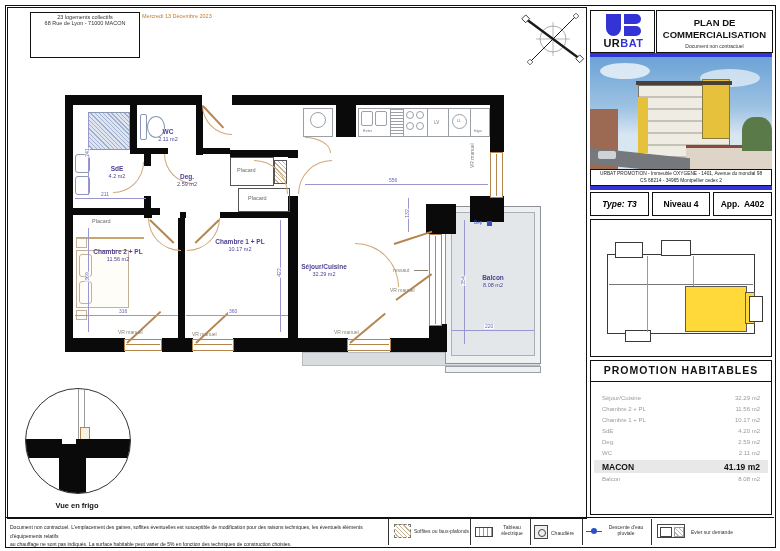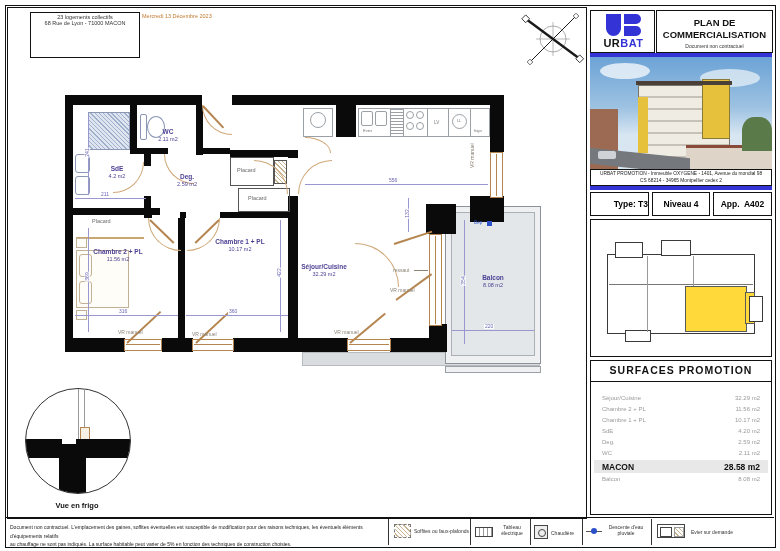--- a/index.html
+++ b/index.html
@@ -257,21 +257,21 @@
   <div class="abs" style="left:0;top:96px;width:100px;height:16px;background:#75787c;transform:skewY(6deg);"></div>
   <div class="abs" style="left:8px;top:94px;width:18px;height:8px;background:#cfd3d6;border-radius:2px;"></div>
 </div>
 <div class="abs" style="left:590px;top:169px;width:182px;height:17px;background:#fff;border:1px solid #111;box-sizing:border-box;text-align:center;font-size:4.8px;color:#222;line-height:1.45;padding-top:1px;">
   <div>URBAT PROMOTION - Immeuble OXYGENE - 1401, Avenue du mondial 98</div>
   <div>CS 68214  -  34965 Montpellier cedex 2</div>
 </div>
 <div class="bluebar" style="left:590px;top:186px;width:182px;height:4px;"></div>
 
 <div class="rp-box" style="left:590px;top:192px;width:59px;height:24px;border-width:1.5px;">
-  <div style="font-size:8.5px;font-weight:bold;text-align:right;margin-top:6px;">Type: T3</div>
+  <div style="font-size:8.5px;font-weight:bold;text-align:center;margin-top:6px;font-style:italic;">Type: T3</div>
 </div>
 <div class="rp-box" style="left:652px;top:192px;width:58px;height:24px;border-width:1.5px;">
   <div style="font-size:8.5px;font-weight:bold;text-align:center;margin-top:6px;">Niveau 4</div>
 </div>
 <div class="rp-box" style="left:713px;top:192px;width:59px;height:24px;border-width:1.5px;">
   <div style="font-size:8.5px;font-weight:bold;text-align:center;margin-top:6px;white-space:pre;">App.  A402</div>
 </div>
 
 <div class="rp-box" style="left:590px;top:219px;width:182px;height:138px;">
   <div class="abs" style="left:6px;top:6px;width:168px;height:124px;">
@@ -282,31 +282,31 @@
     <div class="abs" style="left:12px;top:58px;width:144px;height:1px;background:#777;"></div>
     <div class="abs" style="left:50px;top:30px;width:1px;height:76px;background:#999;"></div>
     <div class="abs" style="left:96px;top:30px;width:1px;height:76px;background:#999;"></div>
     <div class="abs" style="left:88px;top:60px;width:62px;height:46px;background:#ffd83a;border:1px solid #5a5a5a;box-sizing:border-box;"></div>
     <div class="abs" style="left:148px;top:66px;width:10px;height:32px;background:#ffd83a;border:1px solid #5a5a5a;box-sizing:border-box;"></div>
     <div class="keywall" style="left:152px;top:70px;width:14px;height:26px;border-width:1px;"></div>
   </div>
 </div>
 
 <div class="rp-box" style="left:590px;top:360px;width:182px;height:155px;">
-  <div style="border-bottom:1.2px solid #111;height:17px;text-align:center;font-size:10.5px;font-weight:bold;letter-spacing:1px;padding-top:3px;color:#111;">SURFACES PROMOTION</div>
+  <div style="border-bottom:1.2px solid #111;height:17px;text-align:center;font-size:10.5px;font-weight:bold;letter-spacing:1px;padding-top:3px;color:#111;">PROMOTION HABITABLES</div>
 </div>
 <div class="srow" style="top:395px;"><span>Séjour/Cuisine</span><span class="v">32.29 m2</span></div>
 <div class="srow" style="top:406px;"><span>Chambre 2 + PL</span><span class="v">11.56 m2</span></div>
 <div class="srow" style="top:417px;"><span>Chambre 1 + PL</span><span class="v">10.17 m2</span></div>
 <div class="srow" style="top:428px;"><span>SdE</span><span class="v">4.20 m2</span></div>
 <div class="srow" style="top:439px;"><span>Deg.</span><span class="v">2.59 m2</span></div>
 <div class="srow" style="top:450px;"><span>WC</span><span class="v">2.11 m2</span></div>
 <div class="abs" style="left:594px;top:460px;width:174px;height:13px;background:#e8e8e8;">
   <span style="position:absolute;left:8px;top:2px;font-size:8.5px;font-weight:bold;color:#111;">MACON</span>
-  <span style="position:absolute;right:8px;top:2px;font-size:8.5px;font-weight:bold;color:#111;">28.58 m2</span>
+  <span style="position:absolute;right:8px;top:2px;font-size:8.5px;font-weight:bold;color:#111;">41.19 m2</span>
 </div>
 <div class="srow" style="top:476px;"><span>Balcon</span><span class="v">8.08 m2</span></div>
 
 <div class="abs" style="left:10px;top:523px;width:372px;font-size:5px;color:#222;line-height:1.7;">
   <div>Document non contractuel. L'emplacement des gaines, soffites éventuelles est susceptible de modification pour des raisons techniques, les éventuels éléments d'équipements relatifs</div>
   <div>au chauffage ne sont pas indiqués. La surface habitable peut varier de 5% en fonction des techniques de construction choisies.</div>
 </div>
 <div class="divline" style="left:388px;top:519px;width:1px;height:26px;"></div>
 <div class="abs hatch-tan" style="left:394px;top:524px;width:17px;height:14px;border:1px dashed #777;box-sizing:border-box;"></div>
 <div class="legend-label" style="left:414px;top:528px;width:56px;">Soffites ou faux-plafonds</div>

